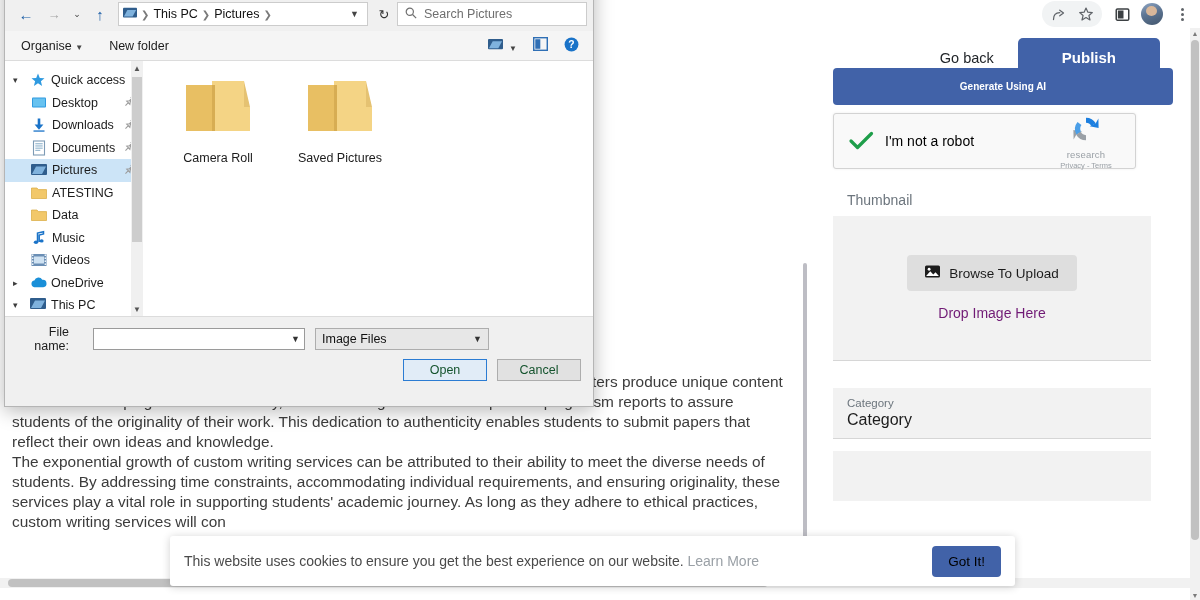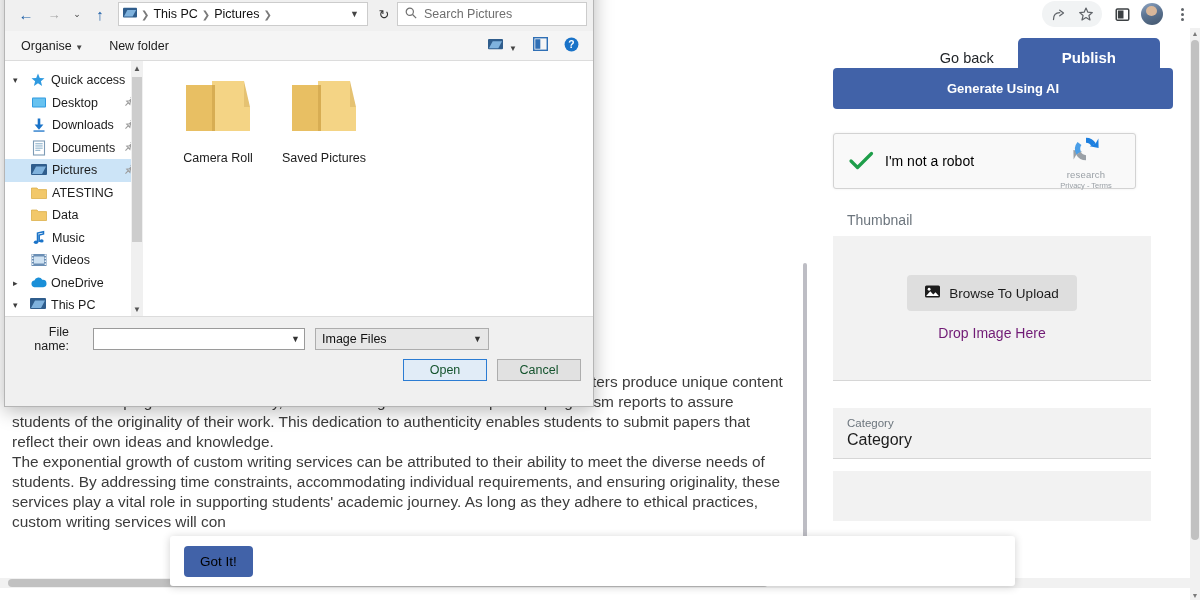--- a/index.html
+++ b/index.html
@@ -85,23 +85,23 @@
     position: absolute; left: 3px; top: 195px; width: 4px; height: 300px;
     background: #bdbdc4; border-radius: 2px;
   }
 
   
   #side-panel {
     position: absolute; left: 833px; top: 40px; width: 340px;
   }
   #generate-ai-button {
     display: block; width: 100%; background: #4162a8; color: #fff;
-    border: none; border-radius: 4px; font-size: 13px; font-weight: bold;
+    border: none; border-radius: 4px; font-size: 10px; font-weight: bold;
     padding: 13px 0; font-family: "Liberation Sans", sans-serif;
-    cursor: pointer; margin-bottom: 24px;
+    cursor: pointer; margin-bottom: 8px;
   }
 
   
   #recaptcha-box {
     width: 303px; height: 56px; border: 1px solid #d3d3d3;
     border-radius: 3px; background: #f9f9f9;
     display: flex; align-items: center; padding: 16px 12px;
     box-shadow: 0 0 3px rgba(0,0,0,.07);
   }
   #recaptcha-check {
@@ -254,21 +254,21 @@
     display: flex; align-items: center; justify-content: center;
     font-size: 8px; color: #555;
   }
   #fd-tree-scroll-up { top: 0; } #fd-tree-scroll-down { bottom: 0; }
   #fd-tree-scroll-thumb {
     position: absolute; left: 1px; top: 16px; width: 10px; height: 165px;
     background: #cdcdcd;
   }
   #fd-filelist {
     flex: 1; height: 255px; background: #ffffff;
-    padding: 16px 0 0 30px; display: flex; gap: 16px; align-items: flex-start;
+    padding: 16px 0 0 30px; display: flex; gap: 32px; align-items: flex-start;
   }
   .fd-file {
     width: 90px; display: flex; flex-direction: column;
     align-items: center; gap: 8px;
   }
   .fd-file-name { font-size: 12.5px; color: #1c1c1c; text-align: center; }
   #fd-footer {
     position: absolute; left: 0; top: 343px; width: 590px; height: 92px;
     background: #f0f0f0; border-top: 1px solid #dcdcdc;
   }
@@ -415,20 +415,24 @@
       </div>
       <div id="category-next"></div>
     </div>
 
     <div id="page-hscrollbar">
       <div id="page-hscrollbar-thumb"></div>
     </div>
   </div>
 
   <div id="cookie-banner">
+    <span id="cookie-text">
+      <span>This website uses cookies to ensure you get the best experience on our website.</span>
+      <span id="cookie-learn-more">Learn More</span>
+    </span>
     <button id="cookie-accept-button">Got It!</button>
   </div>
 
   <div id="page-scrollbar">
     <div id="page-scrollbar-up">▲</div>
     <div id="page-scrollbar-thumb"></div>
     <div id="page-scrollbar-down">▼</div>
   </div>
 </div>
 

